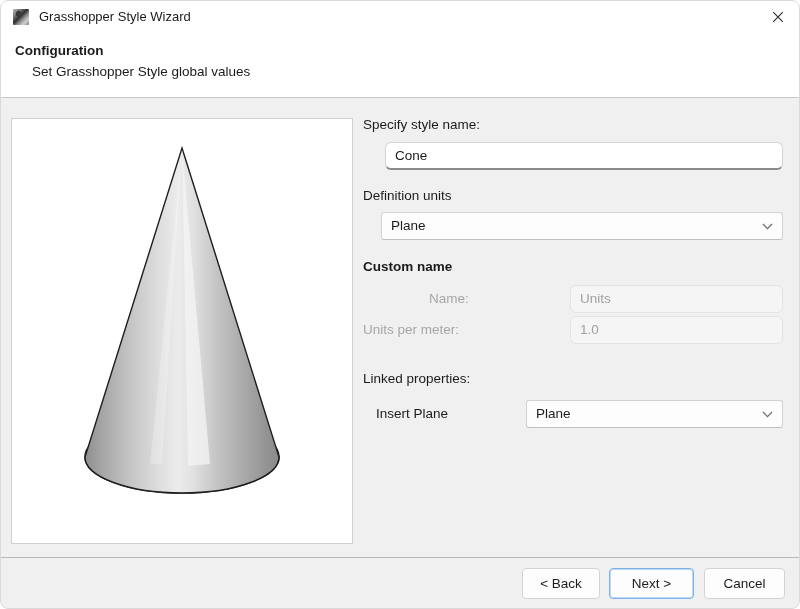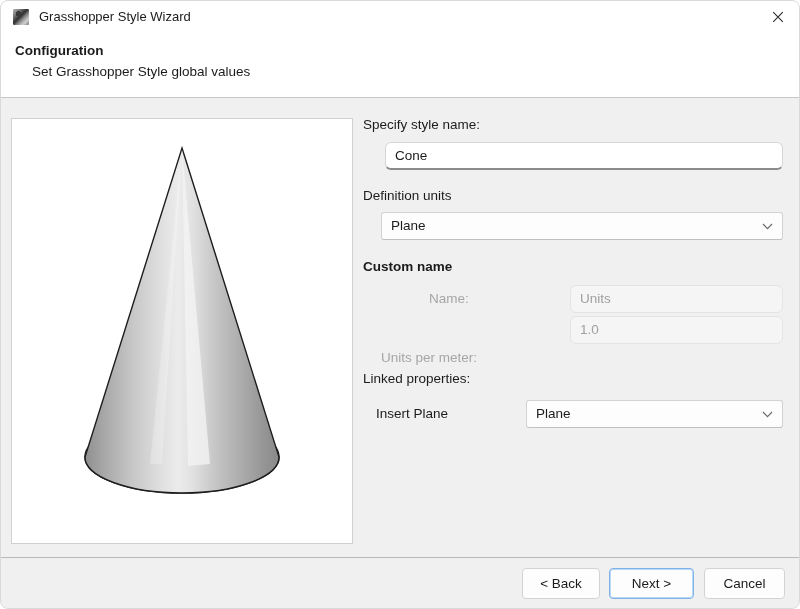--- a/index.html
+++ b/index.html
@@ -299,21 +299,21 @@
             <path d="M1 1 L5.5 5.6 L10 1" stroke="#6b6b6b" stroke-width="1.2" fill="none"></path>
           </svg>
         </span>
       </div>
 
       <div class="field-label bold" style="left:0px; top:161px;">Custom name</div>
 
       <div class="field-label disabled" style="left:18px; top:193px;margin-left:48px;">Name:</div>
       <div class="text-input disabled" style="left:207px; top:187px; width:213px;">Units</div>
 
-      <div class="field-label disabled" style="left:18px; top:224px;margin-top:28px;">Units per meter:</div>
+      <div class="field-label disabled" style="left:0; top:224px;">Units per meter:</div>
       <div class="text-input disabled" style="left:207px; top:218px; width:213px;">1.0</div>
 
       <div class="field-label" style="left:0px; top:273px;">Linked properties:</div>
 
       <div class="field-label" style="left:13px; top:308px;">Insert Plane</div>
       <div class="combo" style="left:163px; top:302px; width:257px;">
         <span class="combo-value">Plane</span>
         <span class="chevron">
           <svg width="11" height="7" viewBox="0 0 11 7">
             <path d="M1 1 L5.5 5.6 L10 1" stroke="#6b6b6b" stroke-width="1.2" fill="none"></path>

